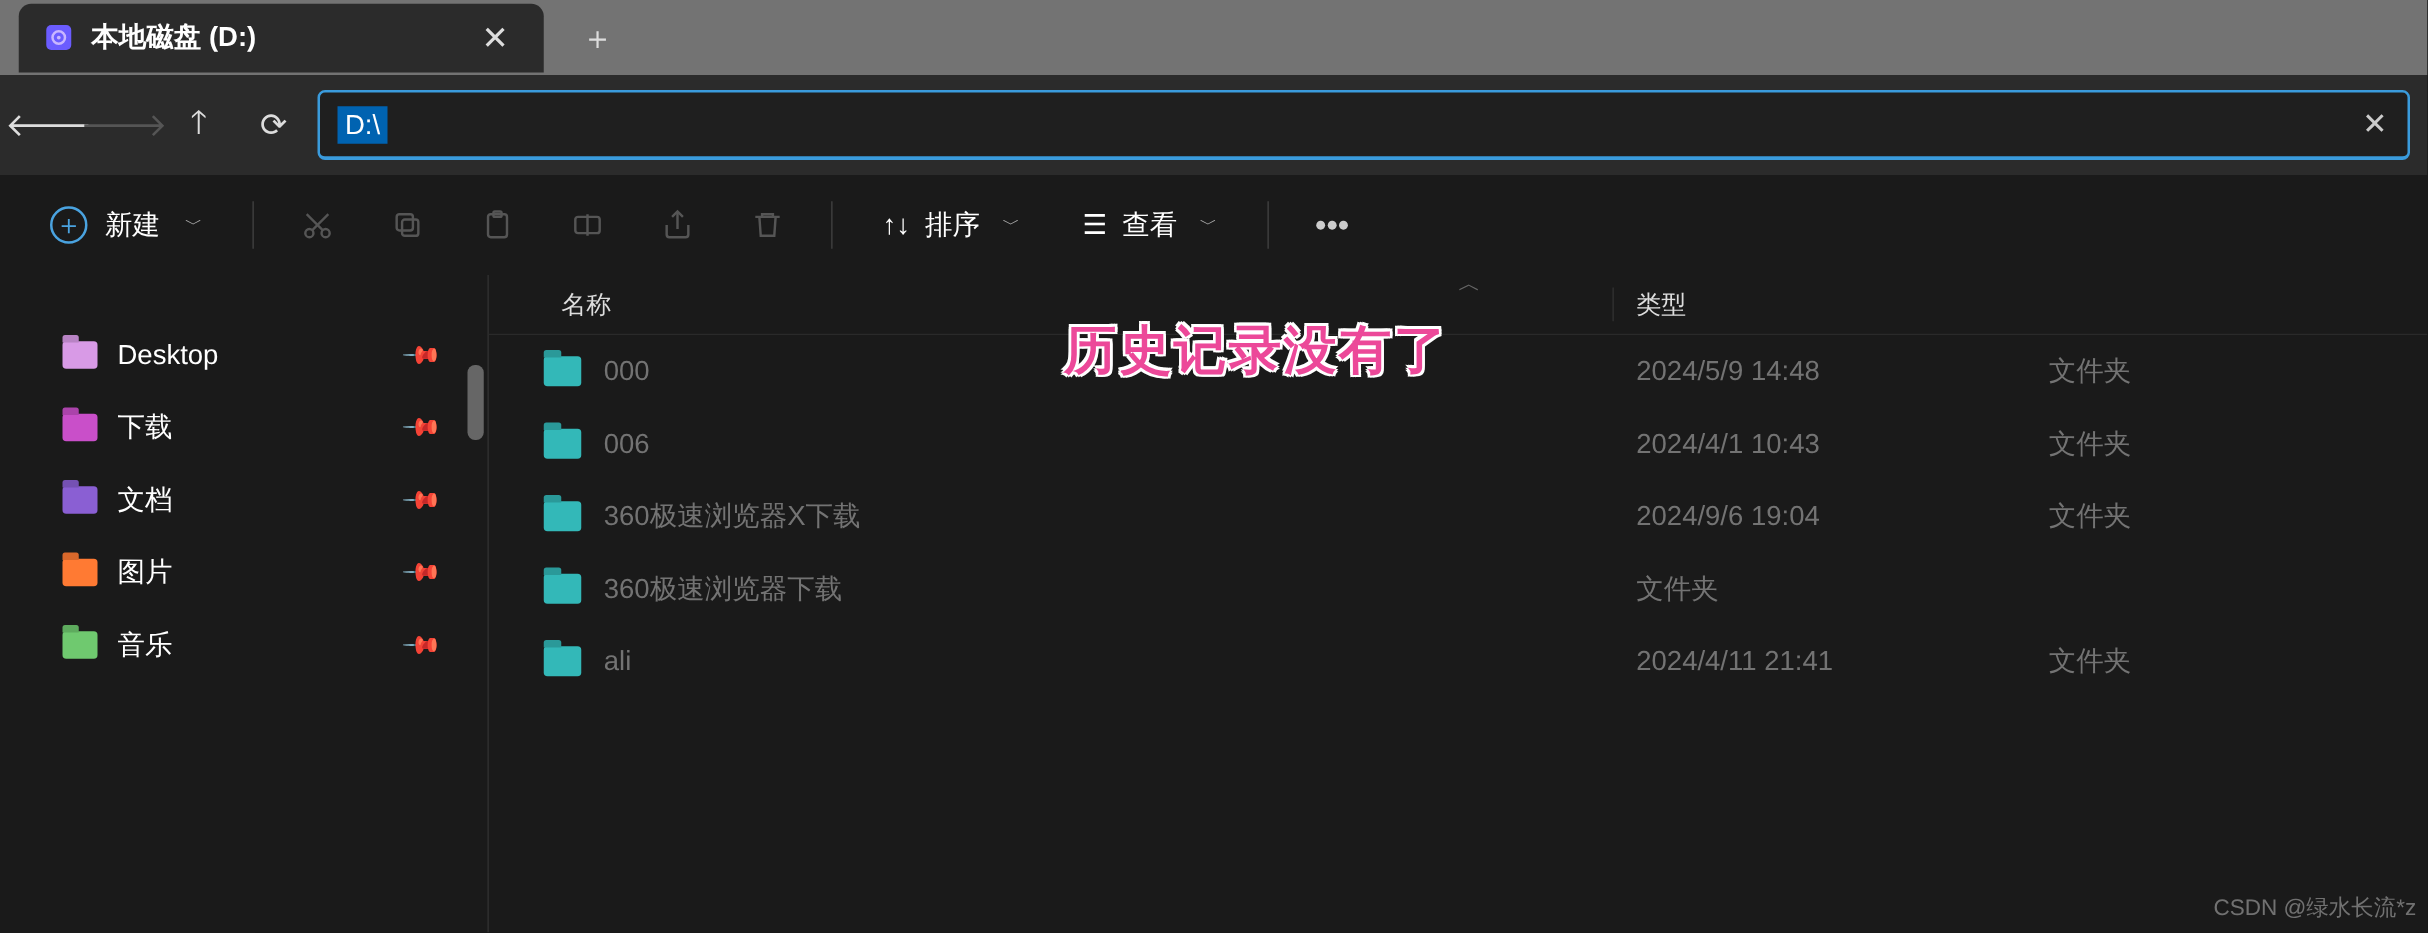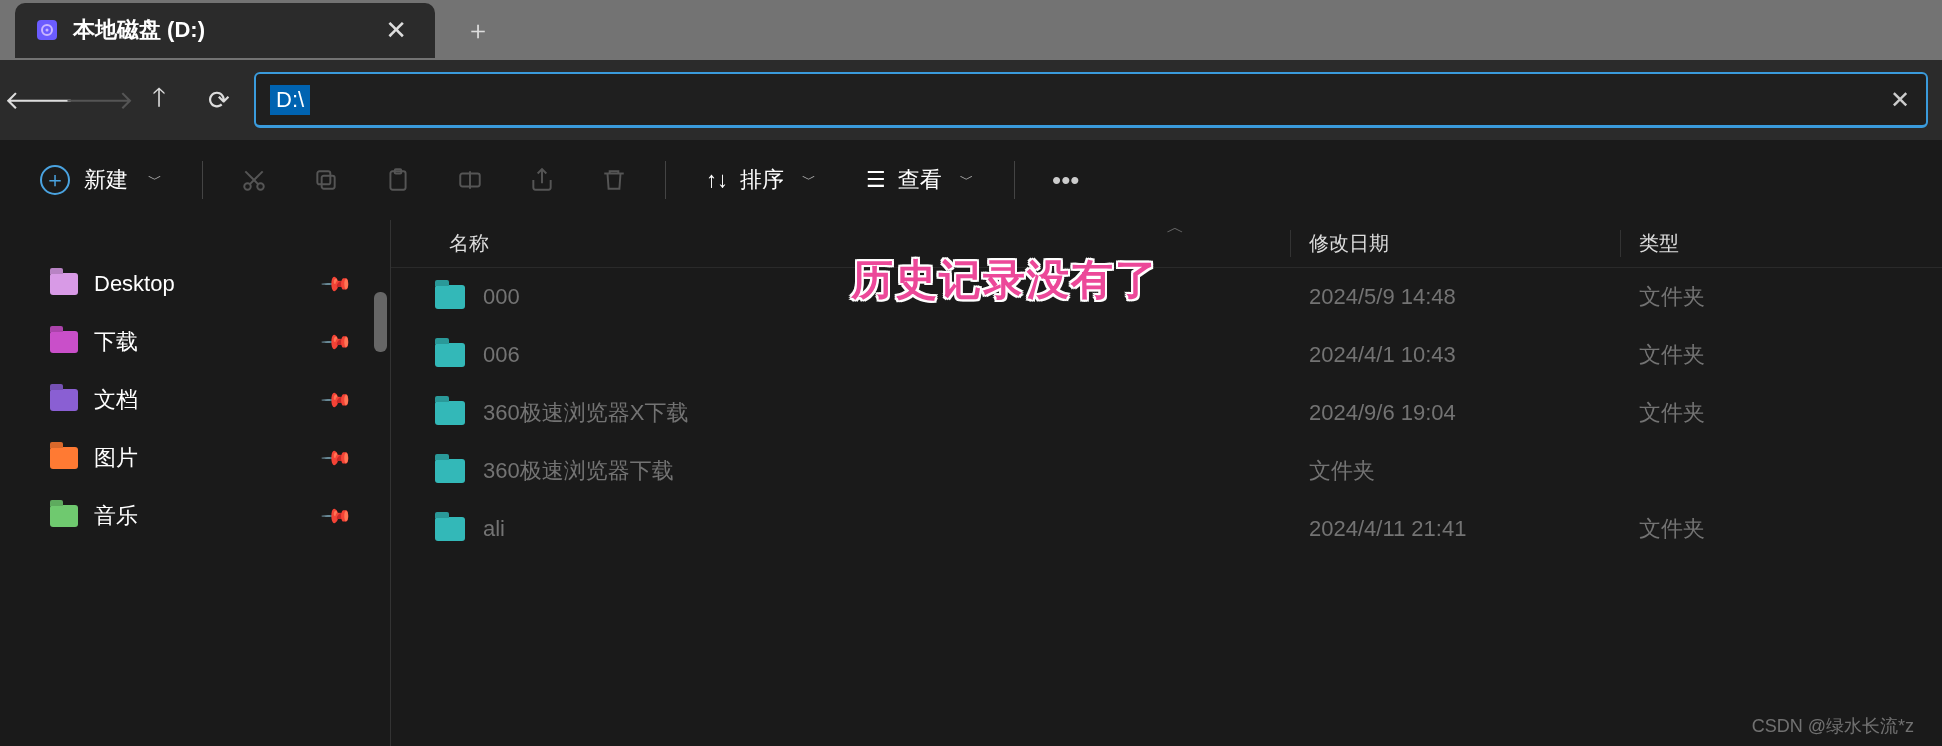--- a/index.html
+++ b/index.html
@@ -264,21 +264,21 @@
   left: 460px;
   font-size: 42px;
   font-weight: bold;
   color: #ec4899;
   text-shadow: 2px 0 #fff, -2px 0 #fff, 0 2px #fff, 0 -2px #fff,
                2px 2px #fff, -2px -2px #fff, 2px -2px #fff, -2px 2px #fff;
   letter-spacing: 2px;
 }
 .watermark {
   position: absolute;
-  right: 28px;
+  right: 9px;
   bottom: 8px;
   font-size: 18px;
   color: rgba(200,200,200,0.5);
 }
 .chev { font-size: 14px; color: #aaa; margin-left: 6px; }
 </style>
 </head>
 <body>
 
 <div class="tab-bar">
@@ -397,21 +397,20 @@
           <span>音乐</span>
           <span class="pin-icon">📌</span>
         </div>
       </div>
     <div class="side-scroll"></div>
   </div>
   <div class="filelist">
     <div class="flh">
       <span class="flh-chev">︿</span>
       <div class="fl-col-name">名称</div>
-      <div class="fl-col-date">修改日期</div>
       <div class="fl-col-type">类型</div>
     </div>
     <div id="fl-rows">
         <div class="fl-row">
           <div class="fl-name">
             <span class="folder-icon"></span>
             <span>000</span>
           </div>
           <div class="fl-date">2024/5/9 14:48</div>
           <div class="fl-type">文件夹</div>

